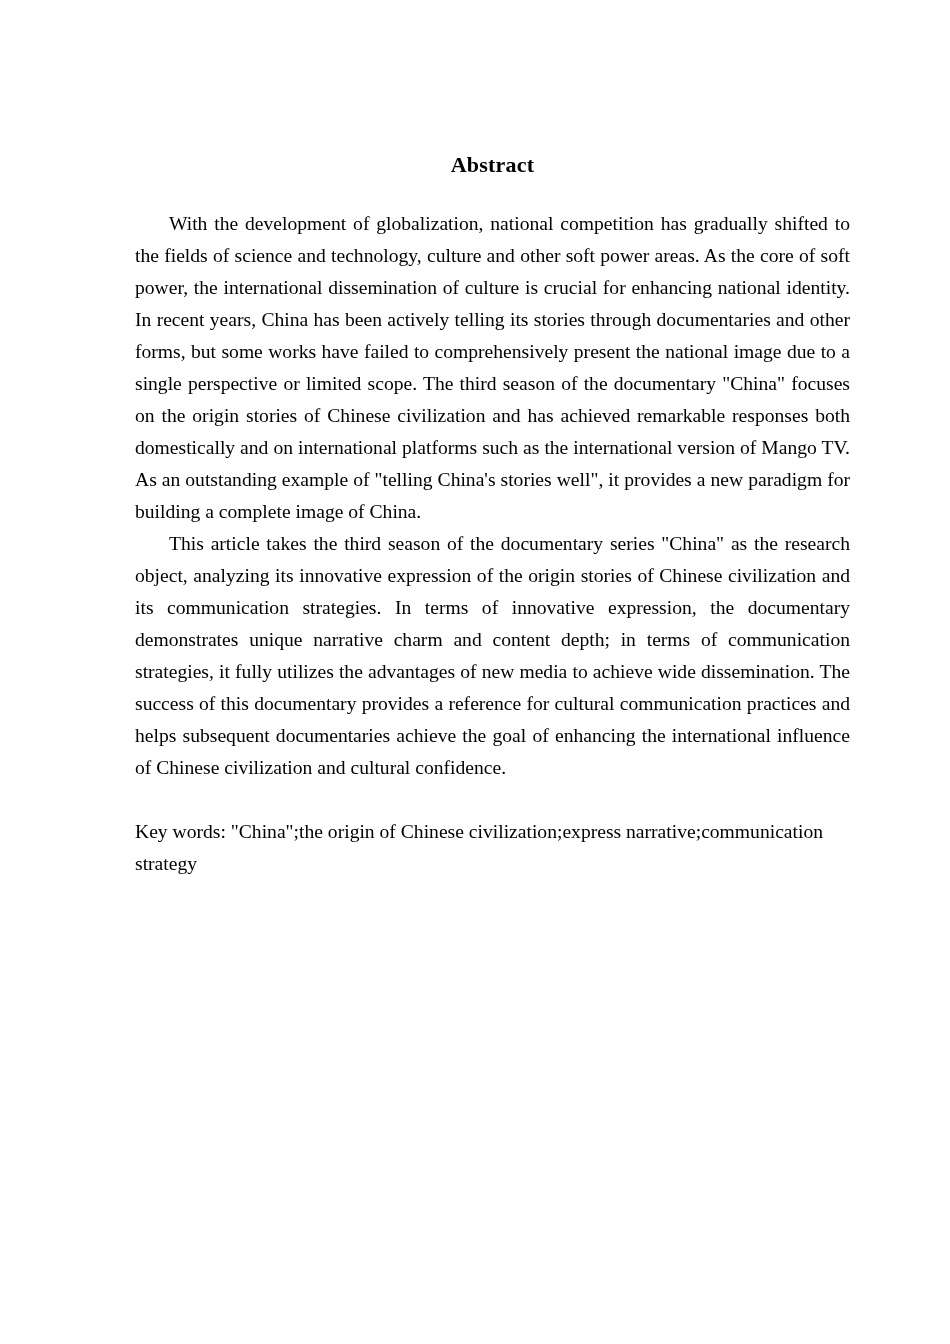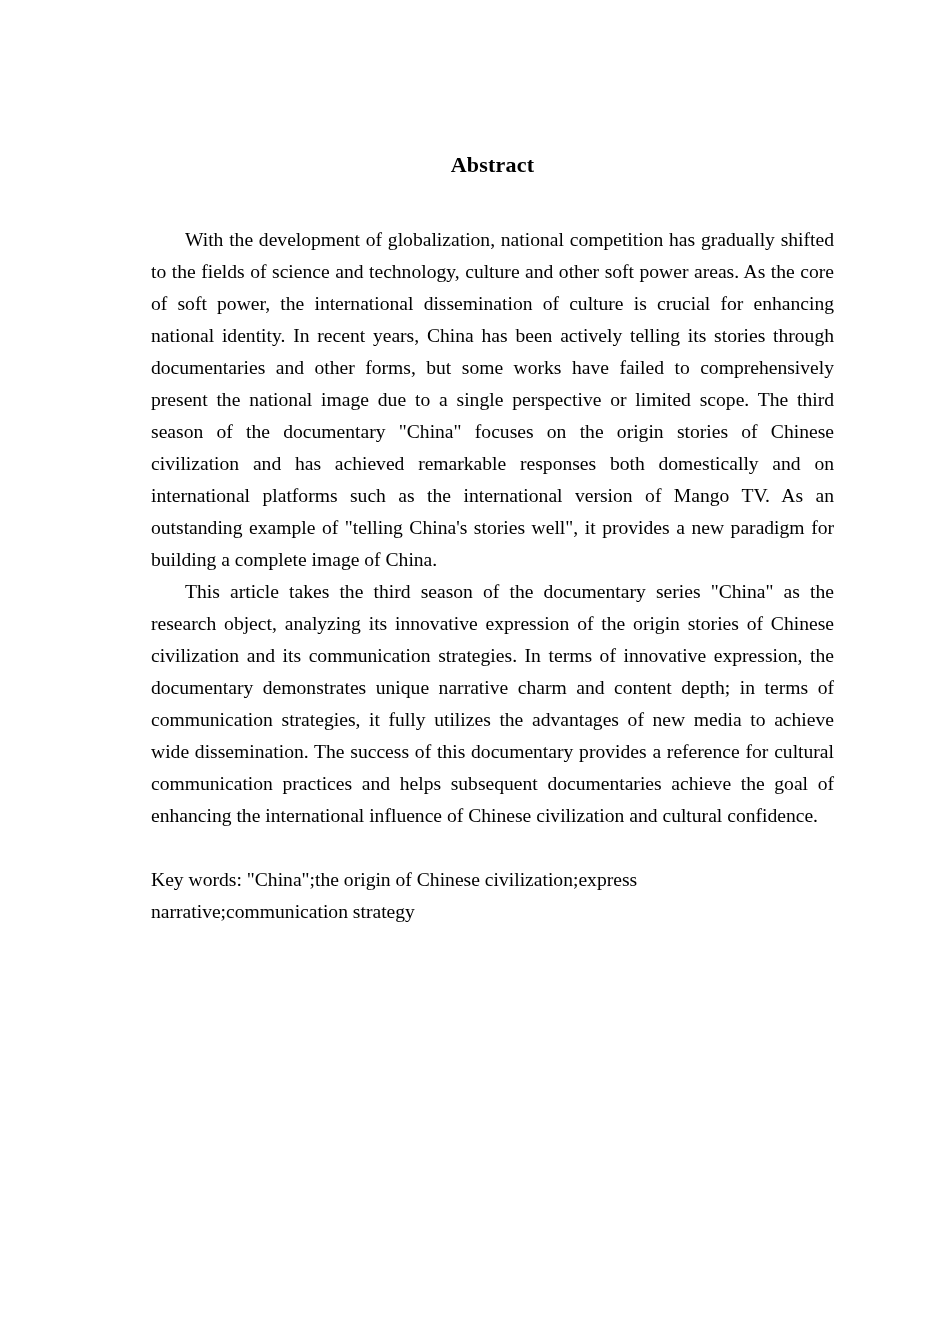--- a/index.html
+++ b/index.html
@@ -30,21 +30,21 @@
   .doc-title {
     font-size: 22px;
     font-weight: bold;
     text-align: center;
     letter-spacing: 0.2px;
     margin: 0;
     padding-top: 150px;
     line-height: 30px;
   }
   .abstract-body {
-    margin: 16px;
+    margin: 0;
     padding-top: 28px;
   }
   .para {
     margin: 0;
     font-size: 19.6px;
     line-height: 32px;
     text-align: justify;
     text-justify: inter-word;
     text-indent: 34px;
     hyphens: none;

